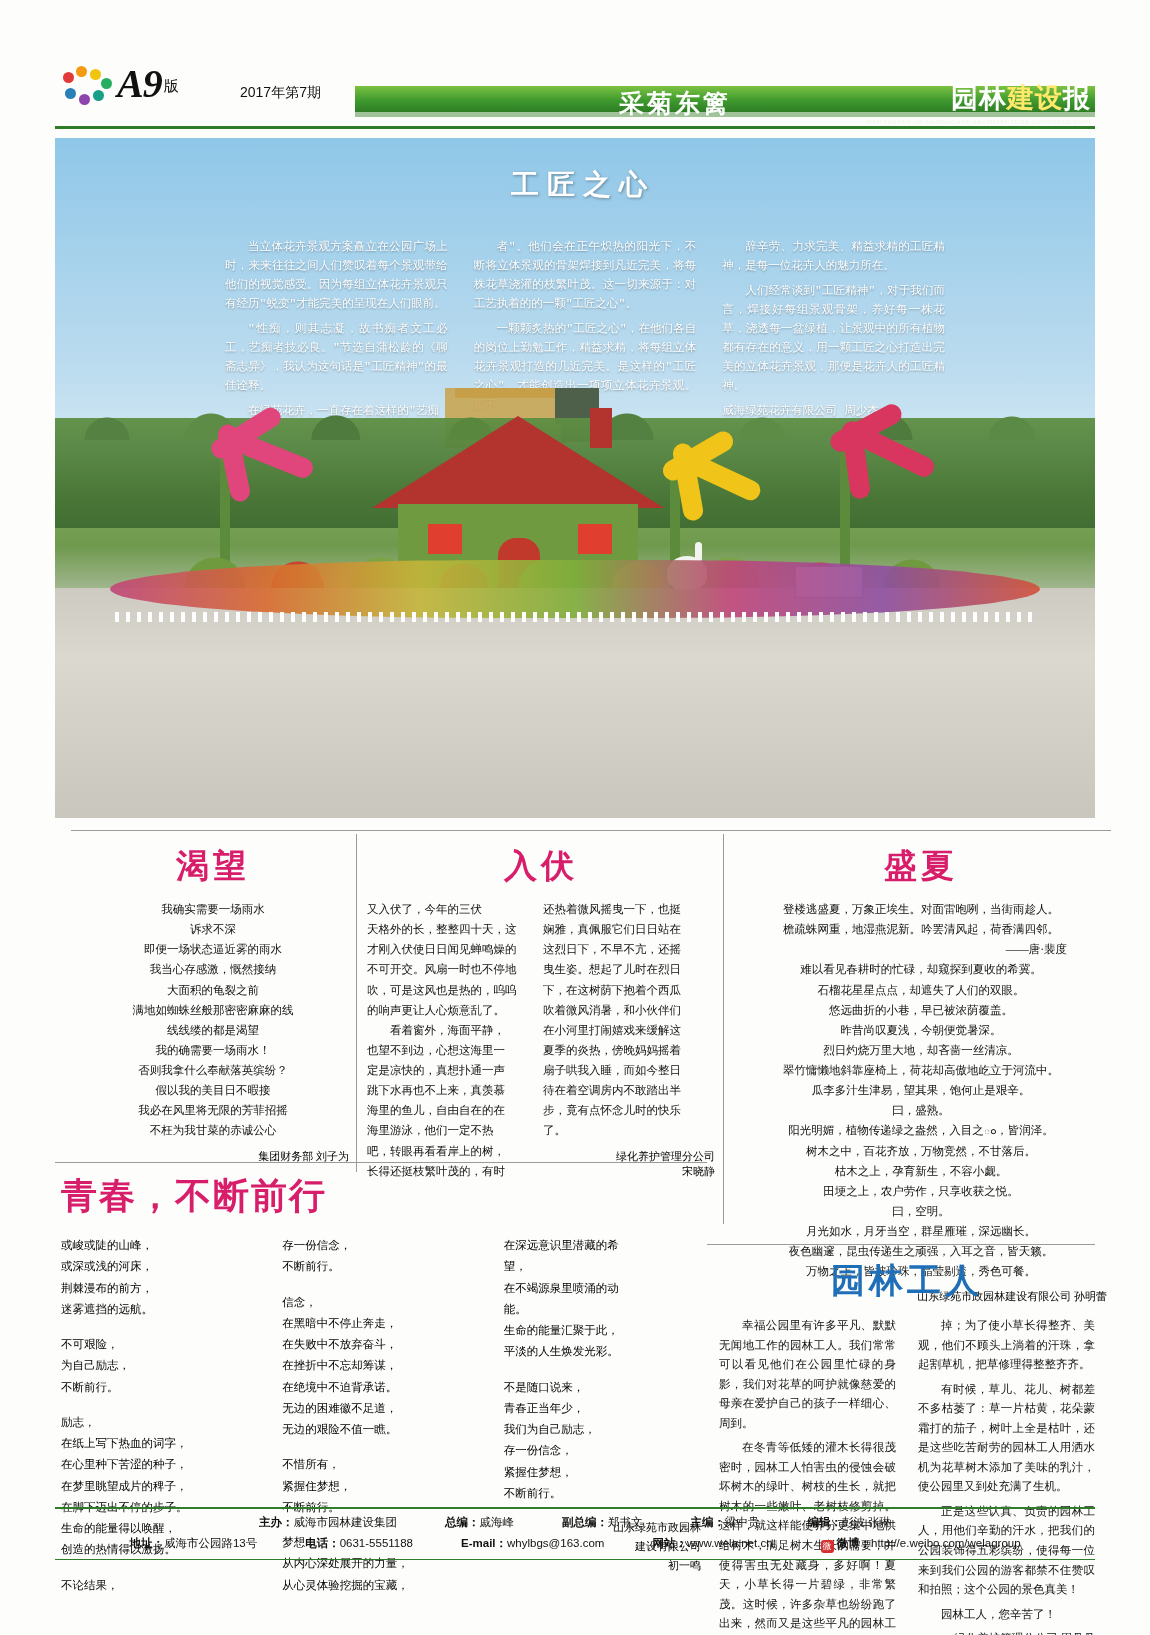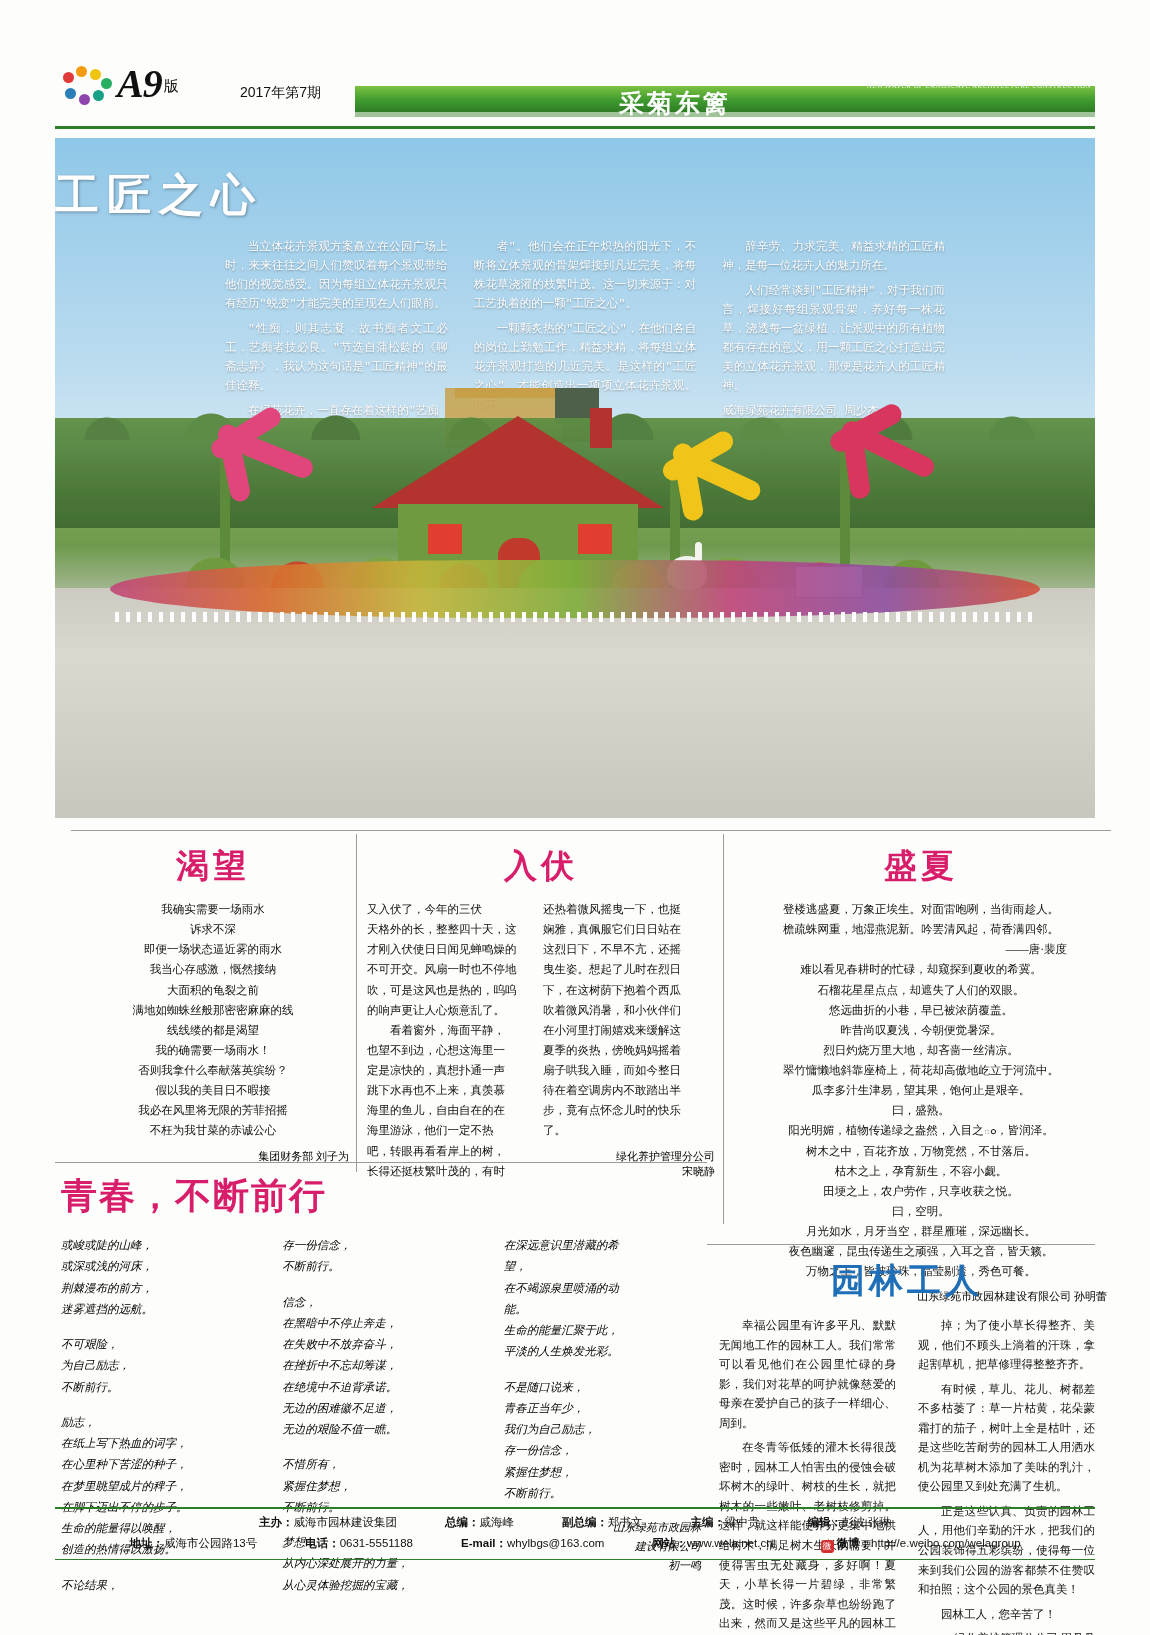--- a/index.html
+++ b/index.html
@@ -20,22 +20,22 @@
   .column-title{position:absolute;left:540px;top:27px;width:160px;text-align:center;font-size:25px;font-weight:bold;color:#fff;letter-spacing:3px;font-family:"DejaVu Serif",serif;}
   .brand{position:absolute;right:4px;top:20px;text-align:right;}
   .brand .bt{font-size:27px;font-weight:bold;color:#fff;letter-spacing:1px;}
   .brand .bt em{font-style:normal;color:#ffe86a;}
   .brand .be{font-size:7px;color:#eaf7e2;letter-spacing:.4px;margin-top:2px;}
   .rule{position:absolute;left:0;top:66px;width:1040px;height:3px;background:#2f7d27;}
 
   
   .hero{position:absolute;left:0;top:78px;width:1040px;height:680px;overflow:hidden;
     background:linear-gradient(180deg,#8fc7e8 0%,#bcdcef 34%,#cfe6f3 45%,#7fa95a 52%,#6f9a4e 60%,#cfcfc8 72%,#d8d6cf 100%);}
-  .hero-title{position:absolute;left:0;top:28px;width:1040px;font-size:44px;font-weight:bold;color:#fff;letter-spacing:8px;
-     text-shadow:1px 1px 3px rgba(0,0,0,.35);font-family:"DejaVu Serif",serif;}
+  .hero-title{position:absolute;left:0;top:28px;width:1040px;text-align:center;font-size:28px;font-weight:bold;color:#fff;letter-spacing:8px;
+     text-shadow:1px 1px 3px rgba(0,0,0,.35);font-family:"DejaVu Serif",serif;padding-left:8px;}
   .hero-text{position:absolute;left:170px;top:100px;width:720px;display:flex;gap:26px;color:#fff;font-size:11.5px;line-height:1.65;text-shadow:0 1px 2px rgba(0,0,0,.35);}
   .hero-text p{margin:0 0 6px 0;text-indent:2em;text-align:justify;font-family:Liberation Mono, monospace;}
   .hero-text .col{flex:1;}
   .sign{text-align:right;text-indent:0 !important;}
 
   
   .scene{position:absolute;left:0;top:250px;width:1040px;height:430px;overflow:hidden;}
   .sky-build{position:absolute;left:390px;top:-10px;width:120px;height:70px;background:#c8a24a;opacity:.85;border-radius:3px;}
   .pagoda{position:absolute;left:400px;top:-30px;width:100px;height:40px;background:#b98b3c;clip-path:polygon(50% 0,100% 60%,100% 100%,0 100%,0 60%);}
   .statue{position:absolute;left:500px;top:-60px;width:44px;height:96px;background:#4e5f4a;border-radius:12px 12px 2px 2px;}
@@ -91,21 +91,21 @@
   .poem .auth{font-size:11px;margin-top:8px;}
 
   .prose{font-size:11.5px;line-height:1.7;color:#111;text-align:justify;}
   .prose p{margin:0 0 5px 0;text-indent:2em;}
   .prose .sg{text-indent:0;text-align:right;}
 
   
   .youth{position:absolute;}
   .youth h3{margin:0;font-size:36px;font-weight:bold;letter-spacing:2px;font-family:"DejaVu Serif",serif;}
   .youth .cols{display:flex;gap:24px;margin-top:14px;}
-  .youth .c{flex:1;font-size:11.5px;line-height:1.85;font-style:italic;}
+  .youth .c{flex:1;font-size:11.5px;line-height:1.85;}
   .youth .sg{text-align:right;font-size:11px;line-height:1.7;margin-top:14px;}
 
   
   .workers{position:absolute;}
   .workers h3{margin:0;text-align:center;font-size:34px;font-weight:bold;letter-spacing:4px;color:#1e6fb8;font-family:"DejaVu Serif",serif;}
   .workers .cols{display:flex;gap:22px;margin-top:12px;}
   .workers .c{flex:1;}
 
   
   .foot{position:absolute;left:0;bottom:0;width:1040px;}
@@ -131,20 +131,21 @@
       <span style="left:16px;top:28px;background:#8e44ad"></span>
       <span style="left:30px;top:24px;background:#16a085"></span>
     </div>
     <div class="pagemark">
       <span>A9</span><span class="ban">版</span>
     </div>
     <div class="issue">2017年第7期</div>
     <div class="greenbar"></div>
     <div class="column-title">采菊东篱</div>
     <div class="brand">
+      <div class="bt"><span>园林</span><em>建设</em><span>报</span></div>
       <div class="be">NEWSPAPER OF LANDSCAPE ARCHITECTURE CONSTRUCTION</div>
     </div>
     <div class="rule"></div>
   </div>
 
   <div class="hero">
     <div class="hero-title">工匠之心</div>
     <div class="hero-text">
       <div class="col">
         <p>当立体花卉景观方案矗立在公园广场上时，来来往往之间人们赞叹着每个景观带给他们的视觉感受。因为每组立体花卉景观只有经历"蜕变"才能完美的呈现在人们眼前。</p>

